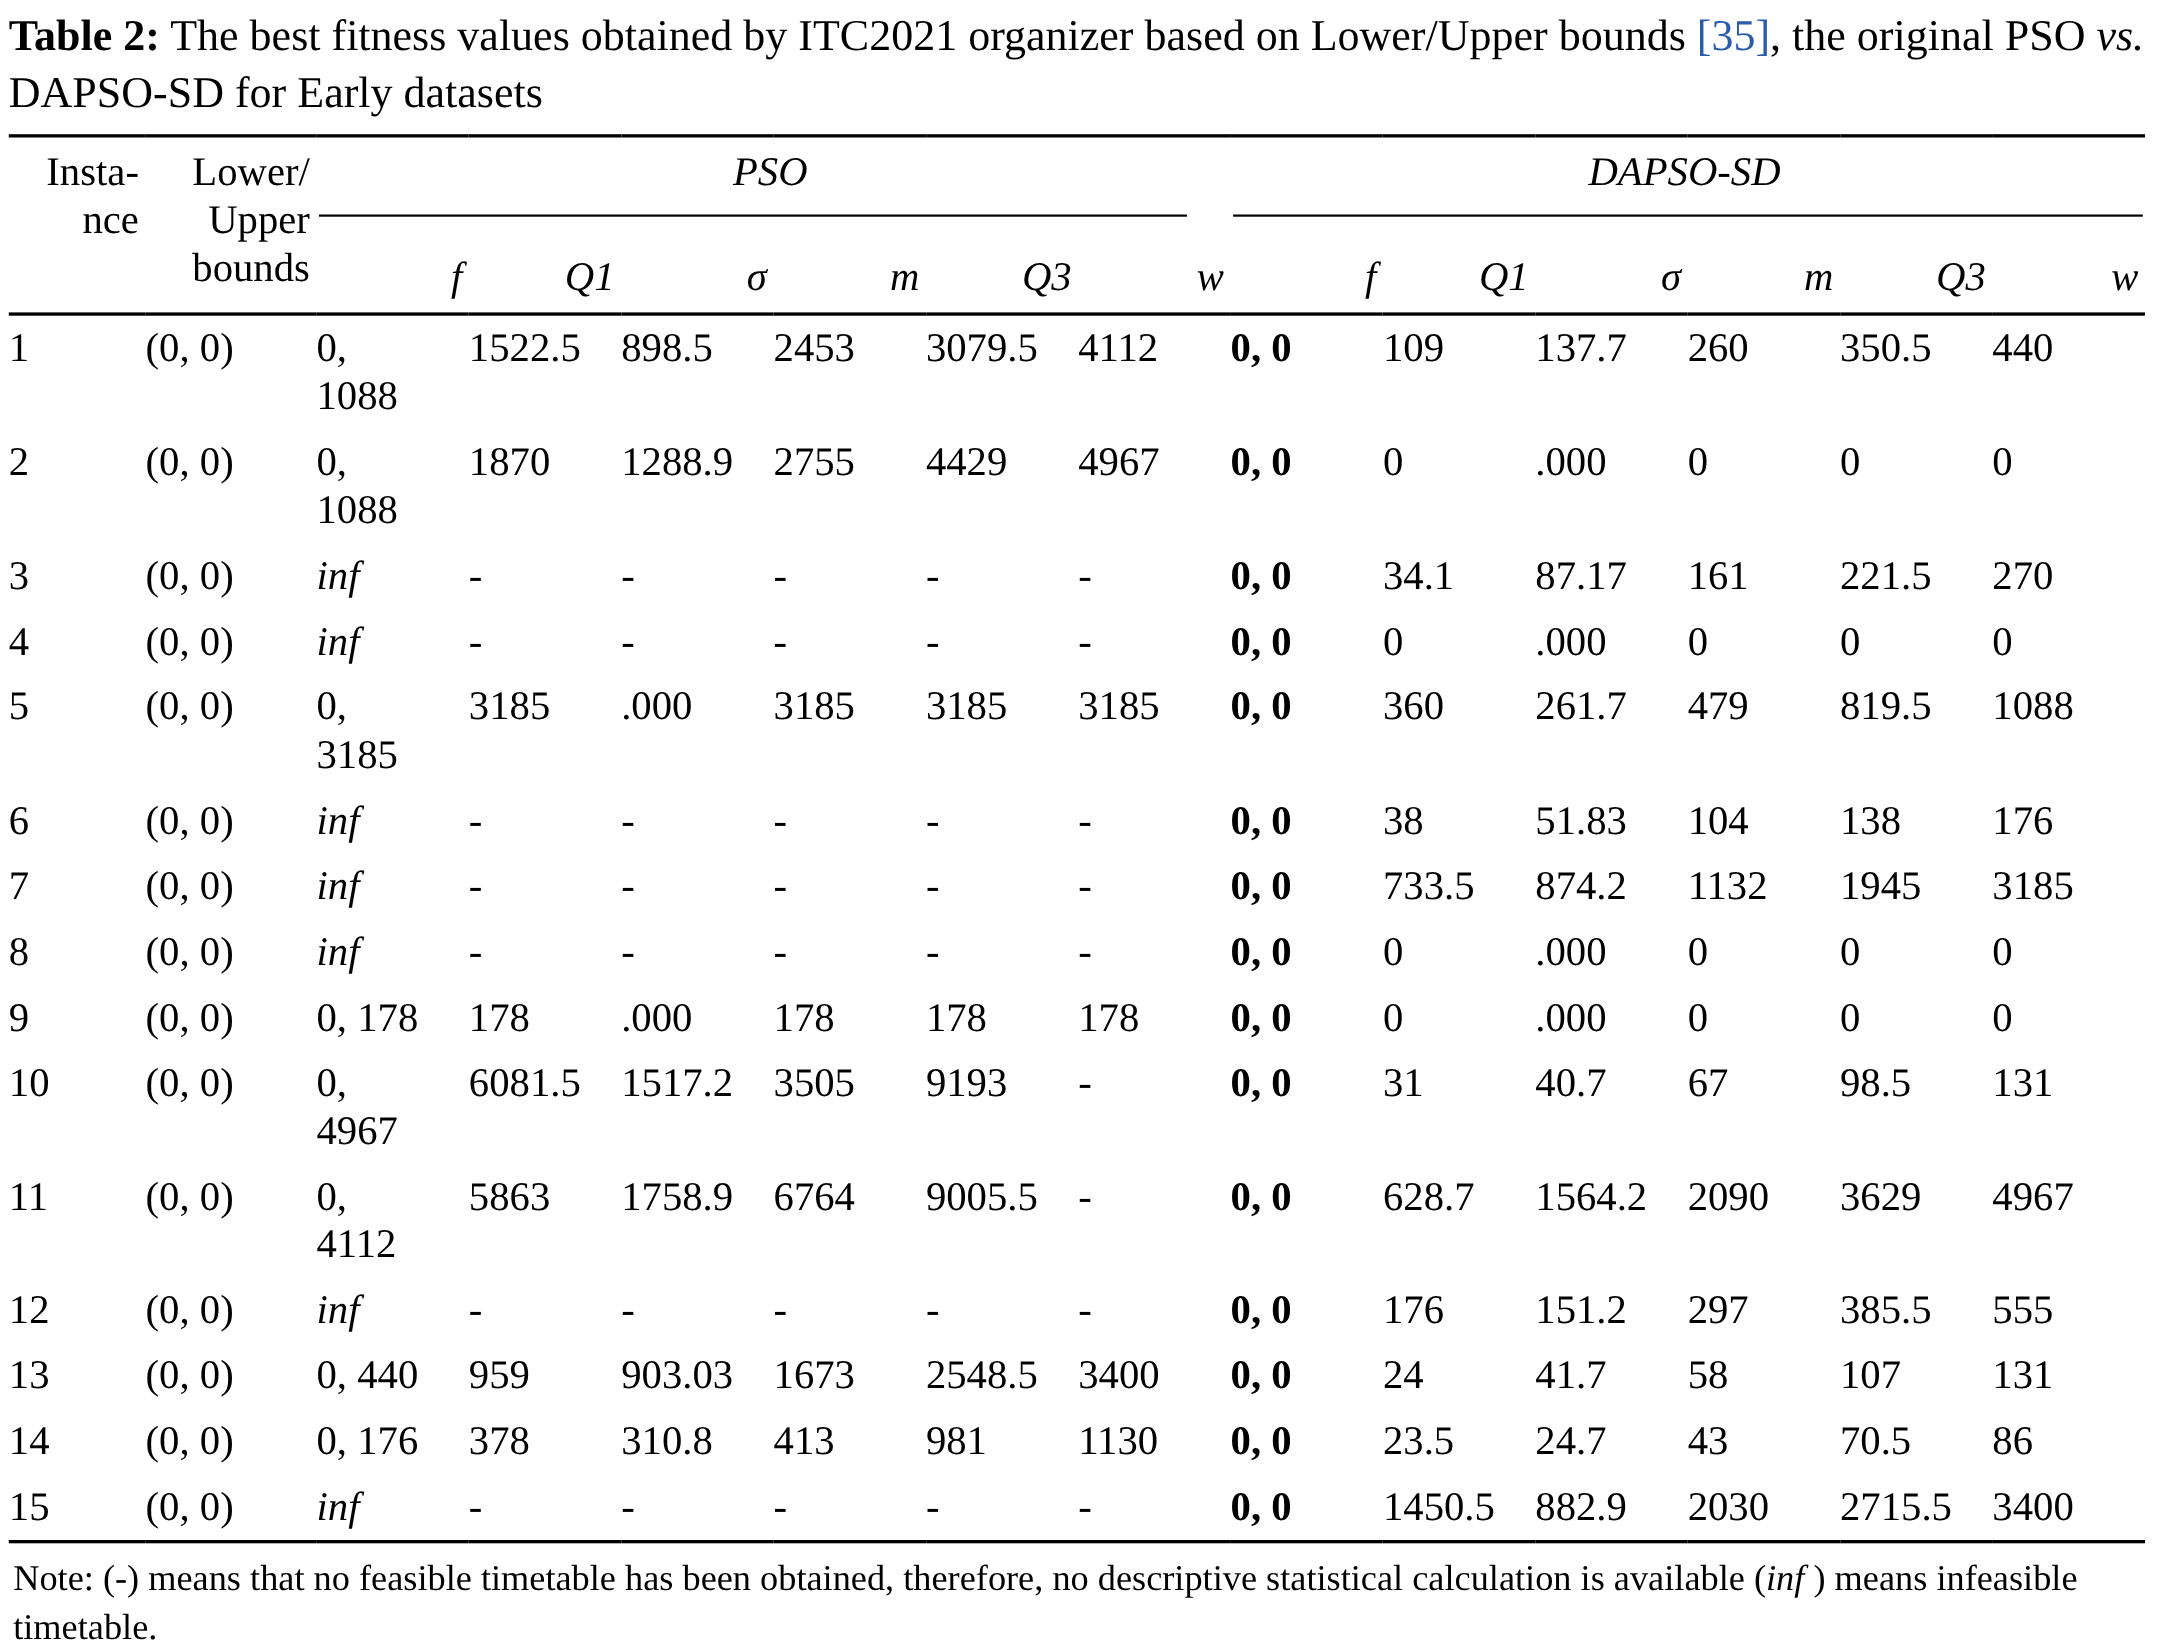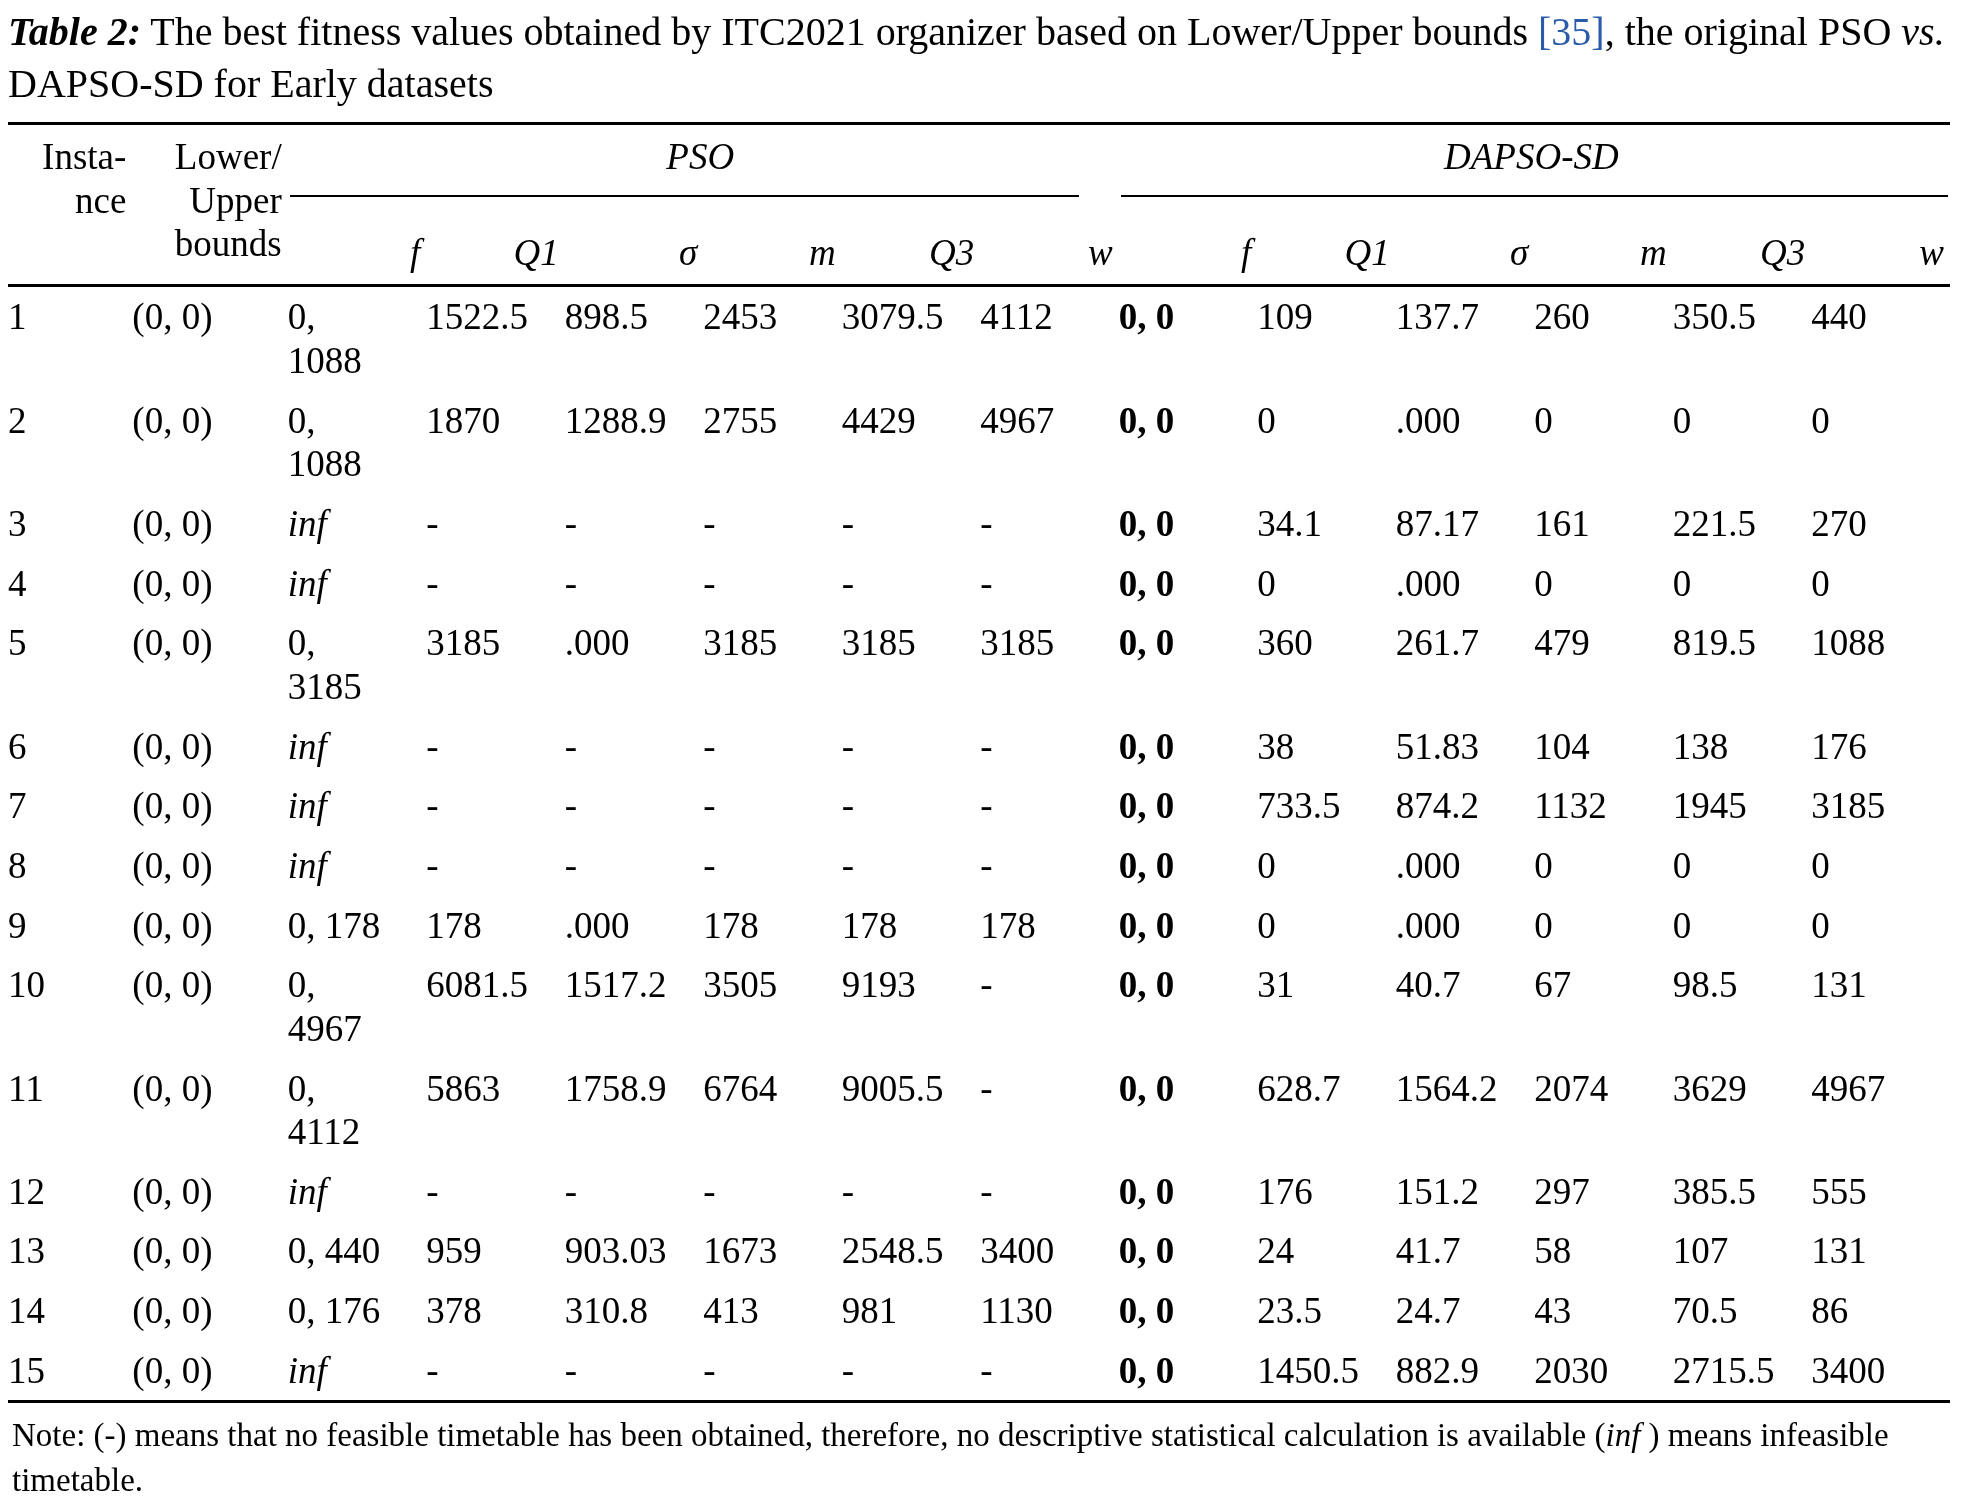--- a/index.html
+++ b/index.html
@@ -10,21 +10,21 @@
     font-family: "Liberation Serif", "DejaVu Serif", serif;
   }
   body { width: 1962px; height: 1500px; overflow: hidden; }
   .page { padding: 6px 12px 0 8px; }
 
   .caption {
     font-size: 40px;
     line-height: 1.3;
     margin-bottom: 12px;
   }
-  .b { font-weight: bold; font-style: italic; }
+  .b { font-weight: bold; }
   .i { font-style: italic; }
   .cite { color: #2a5caa; cursor: pointer; margin-top: 34px; }
 
   table.data {
     width: 100%;
     border-collapse: collapse;
     table-layout: fixed;
     border-top: 3px solid #000;
     border-bottom: 3px solid #000;
     font-size: 37px;
@@ -303,21 +303,21 @@
           <td class="wrap">0,
 4112</td>
           <td>5863</td>
           <td>1758.9</td>
           <td>6764</td>
           <td>9005.5</td>
           <td>-</td>
           <td class="bold">0, 0</td>
           <td>628.7</td>
           <td>1564.2</td>
-          <td>2074</td>
+          <td>2090</td>
           <td>3629</td>
           <td>4967</td>
         </tr>
         <tr>
           <td>12</td>
           <td>(0, 0)</td>
           <td class="wrap inf">inf</td>
           <td>-</td>
           <td>-</td>
           <td>-</td>

